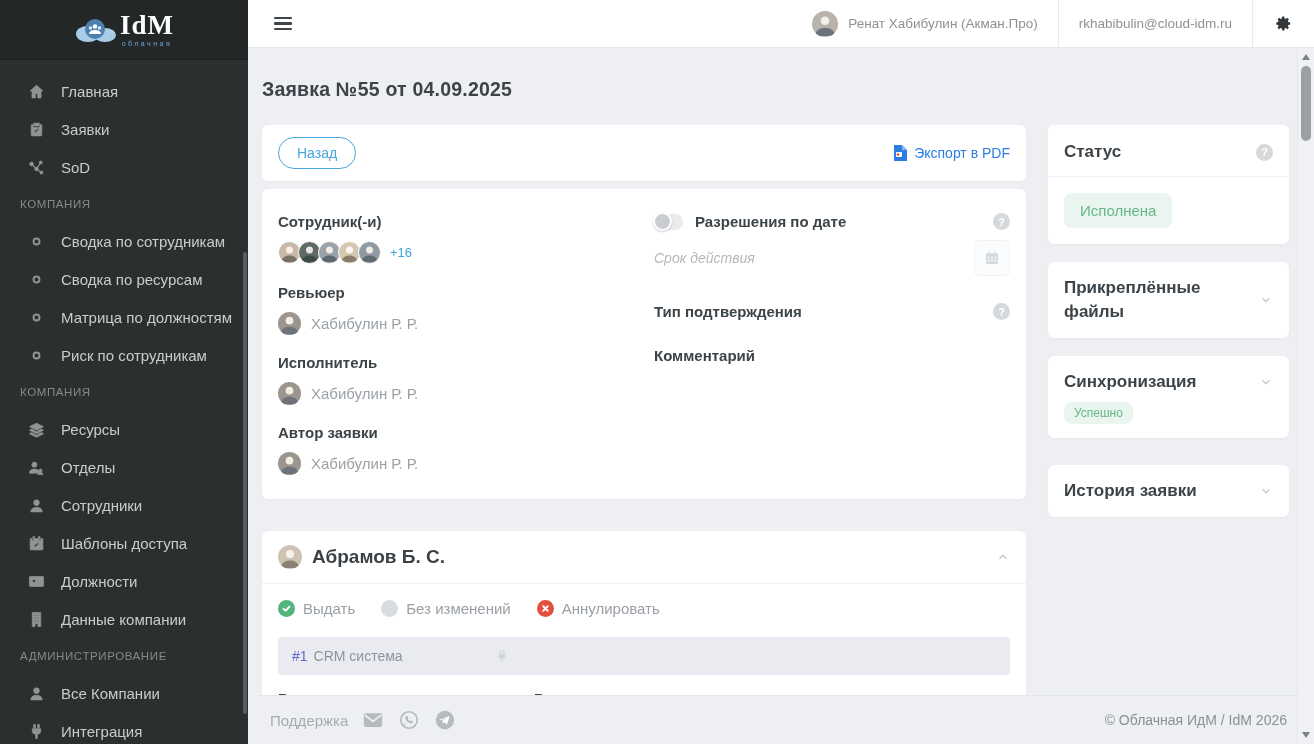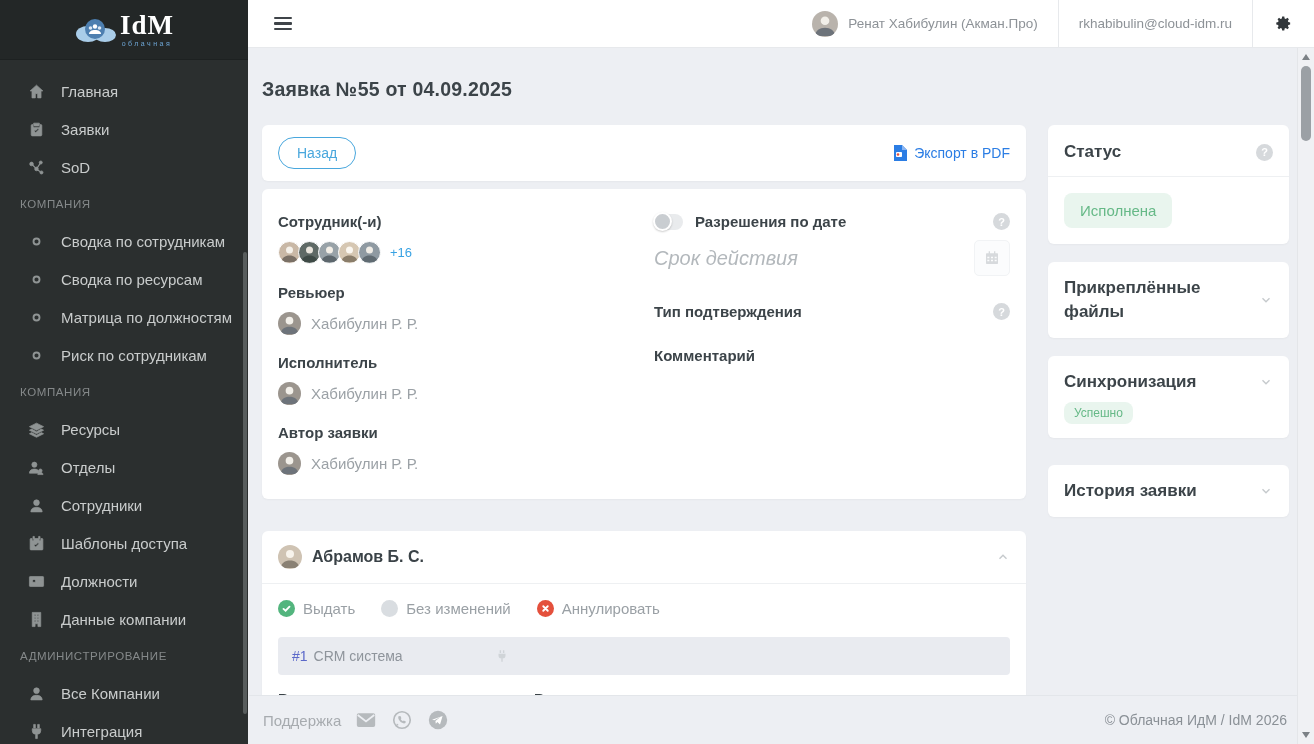--- a/index.html
+++ b/index.html
@@ -63,21 +63,21 @@
   .emp-avatars{display:flex;align-items:center;margin-bottom:20px;}
   .emp-avatars .avatar{width:23px;height:23px;border:1.5px solid #fff;margin-right:-3px;}
   .emp-more{margin-left:12px;color:#38a2e3;font-size:13px;cursor:pointer;}
   .pers-row{display:flex;align-items:center;gap:10px;margin-bottom:19px;}
   .pers-row .avatar{width:23px;height:23px;}
   .pers-name{color:#9ba1a6;font-size:15px;}
   .fr-row{display:flex;align-items:center;}
   .toggle{width:29px;height:16px;background:#e9ebed;border-radius:9px;position:relative;margin-right:12px;cursor:pointer;flex:0 0 29px;}
   .toggle .knob{position:absolute;left:-1px;top:-2px;width:19px;height:19px;background:#c9cdd1;border:2px solid #fff;border-radius:50%;box-shadow:0 1px 2px rgba(0,0,0,.2);}
   .help{width:17px;height:17px;border-radius:50%;background:#d6d9dc;color:#fff;font-size:11px;font-weight:bold;display:flex;align-items:center;justify-content:center;margin-left:auto;cursor:pointer;}
-  .ph-italic{font-style:italic;color:#b3b8bc;font-size:20px;}
+  .ph-italic{font-style:italic;color:#b3b8bc;font-size:14px;}
   .date-row{margin-top:10px;display:flex;align-items:center;}
   .cal-btn{margin-left:auto;width:36px;height:36px;background:#fbfcfd;border:1px solid #f1f3f5;border-radius:5px;display:flex;align-items:center;justify-content:center;cursor:default;}
   .cal-btn svg{width:16px;height:16px;fill:#d7dadd;}
   .fr-block{margin-top:27px;}
   .fr-block .f-label{margin-bottom:0;}
   .fr-val{margin-top:16px;}
 
   
   .rail-card{padding:14px 16px;margin-bottom:18px;position:relative;}
   .rc-head{display:flex;align-items:center;}
@@ -92,37 +92,37 @@
   .badge.small{font-size:12px;padding:4px 10px;margin-top:8px;}
   .files-card{}
   .files-card .rc-title{width:150px;}
   .sync-card{margin-bottom:27px;}
   .hist-card{margin-bottom:12px;}
 
   
   .emp-card{margin-top:32px;padding-bottom:40px;}
   .emp-head{display:flex;align-items:center;padding:14px 16px;gap:10px;}
   .emp-head .avatar{width:24px;height:24px;}
-  .emp-name{font-size:16px;font-weight:bold;color:#3a4247;}
+  .emp-name{font-size:19px;font-weight:bold;color:#3a4247;}
   .emp-divider{border-bottom:1px solid #eef0f2;}
   .legend{display:flex;align-items:center;gap:26px;padding:16px 16px 20px;}
   .leg-item{display:flex;align-items:center;gap:8px;color:#9aa0a5;font-size:15px;}
   .leg-ico{width:17px;height:17px;border-radius:50%;display:flex;align-items:center;justify-content:center;}
   .leg-ico svg{width:9px;height:9px;fill:none;stroke:#fff;stroke-width:2.5;stroke-linecap:round;}
   .leg-approve{background:#53b57e;} .leg-neutral{background:#d9dde1;} .leg-cancel{background:#e4503c;}
   .res-bar{margin:0 16px;background:#e9ebf0;border-radius:4px;height:38px;display:flex;align-items:center;padding:0 14px;font-size:14px;}
   .res-num{color:#5b68c9;margin-right:6px;}
   .res-name{color:#8e949b;}
   .res-bar svg{width:14px;height:14px;fill:#d0d4d8;margin-left:92px;}
   .tbl-head{display:flex;padding:15px 16px 0;}
   .tbl-col{font-size:15px;font-weight:bold;color:#3a4247;}
   .tbl-col.c1{width:256px;}
 
   
-  .footer{position:absolute;left:1px;right:17px;bottom:0;height:49px;background:#edeff3;border-top:1px solid #e3e6ea;display:flex;align-items:center;padding:0 10px 0 14px;z-index:5;}
+  .footer{position:absolute;left:8px;right:17px;bottom:0;height:49px;background:#edeff3;border-top:1px solid #e3e6ea;display:flex;align-items:center;padding:0 10px 0 14px;z-index:5;}
   .support{display:flex;align-items:center;gap:14px;color:#a7abaf;font-size:15px;}
   .sup-ic{cursor:pointer;display:flex;}
   .sup-ic svg{width:22px;height:22px;}
   .copyright{margin-left:auto;color:#8a9096;font-size:14px;}
 
   
   .vscroll{position:absolute;right:0;top:0;bottom:0;width:17px;background:#f0f1f4;border-left:1px solid #e4e6e9;z-index:8;}
   .vs-up{position:absolute;top:6px;left:4px;width:0;height:0;border-left:4.5px solid transparent;border-right:4.5px solid transparent;border-bottom:6px solid #7c8186;}
   .vs-down{position:absolute;bottom:6px;left:4px;width:0;height:0;border-left:4.5px solid transparent;border-right:4.5px solid transparent;border-top:6px solid #7c8186;}
   .vs-thumb{position:absolute;top:18px;left:3px;width:10px;height:75px;background:#9ba0a5;border-radius:5px;}

